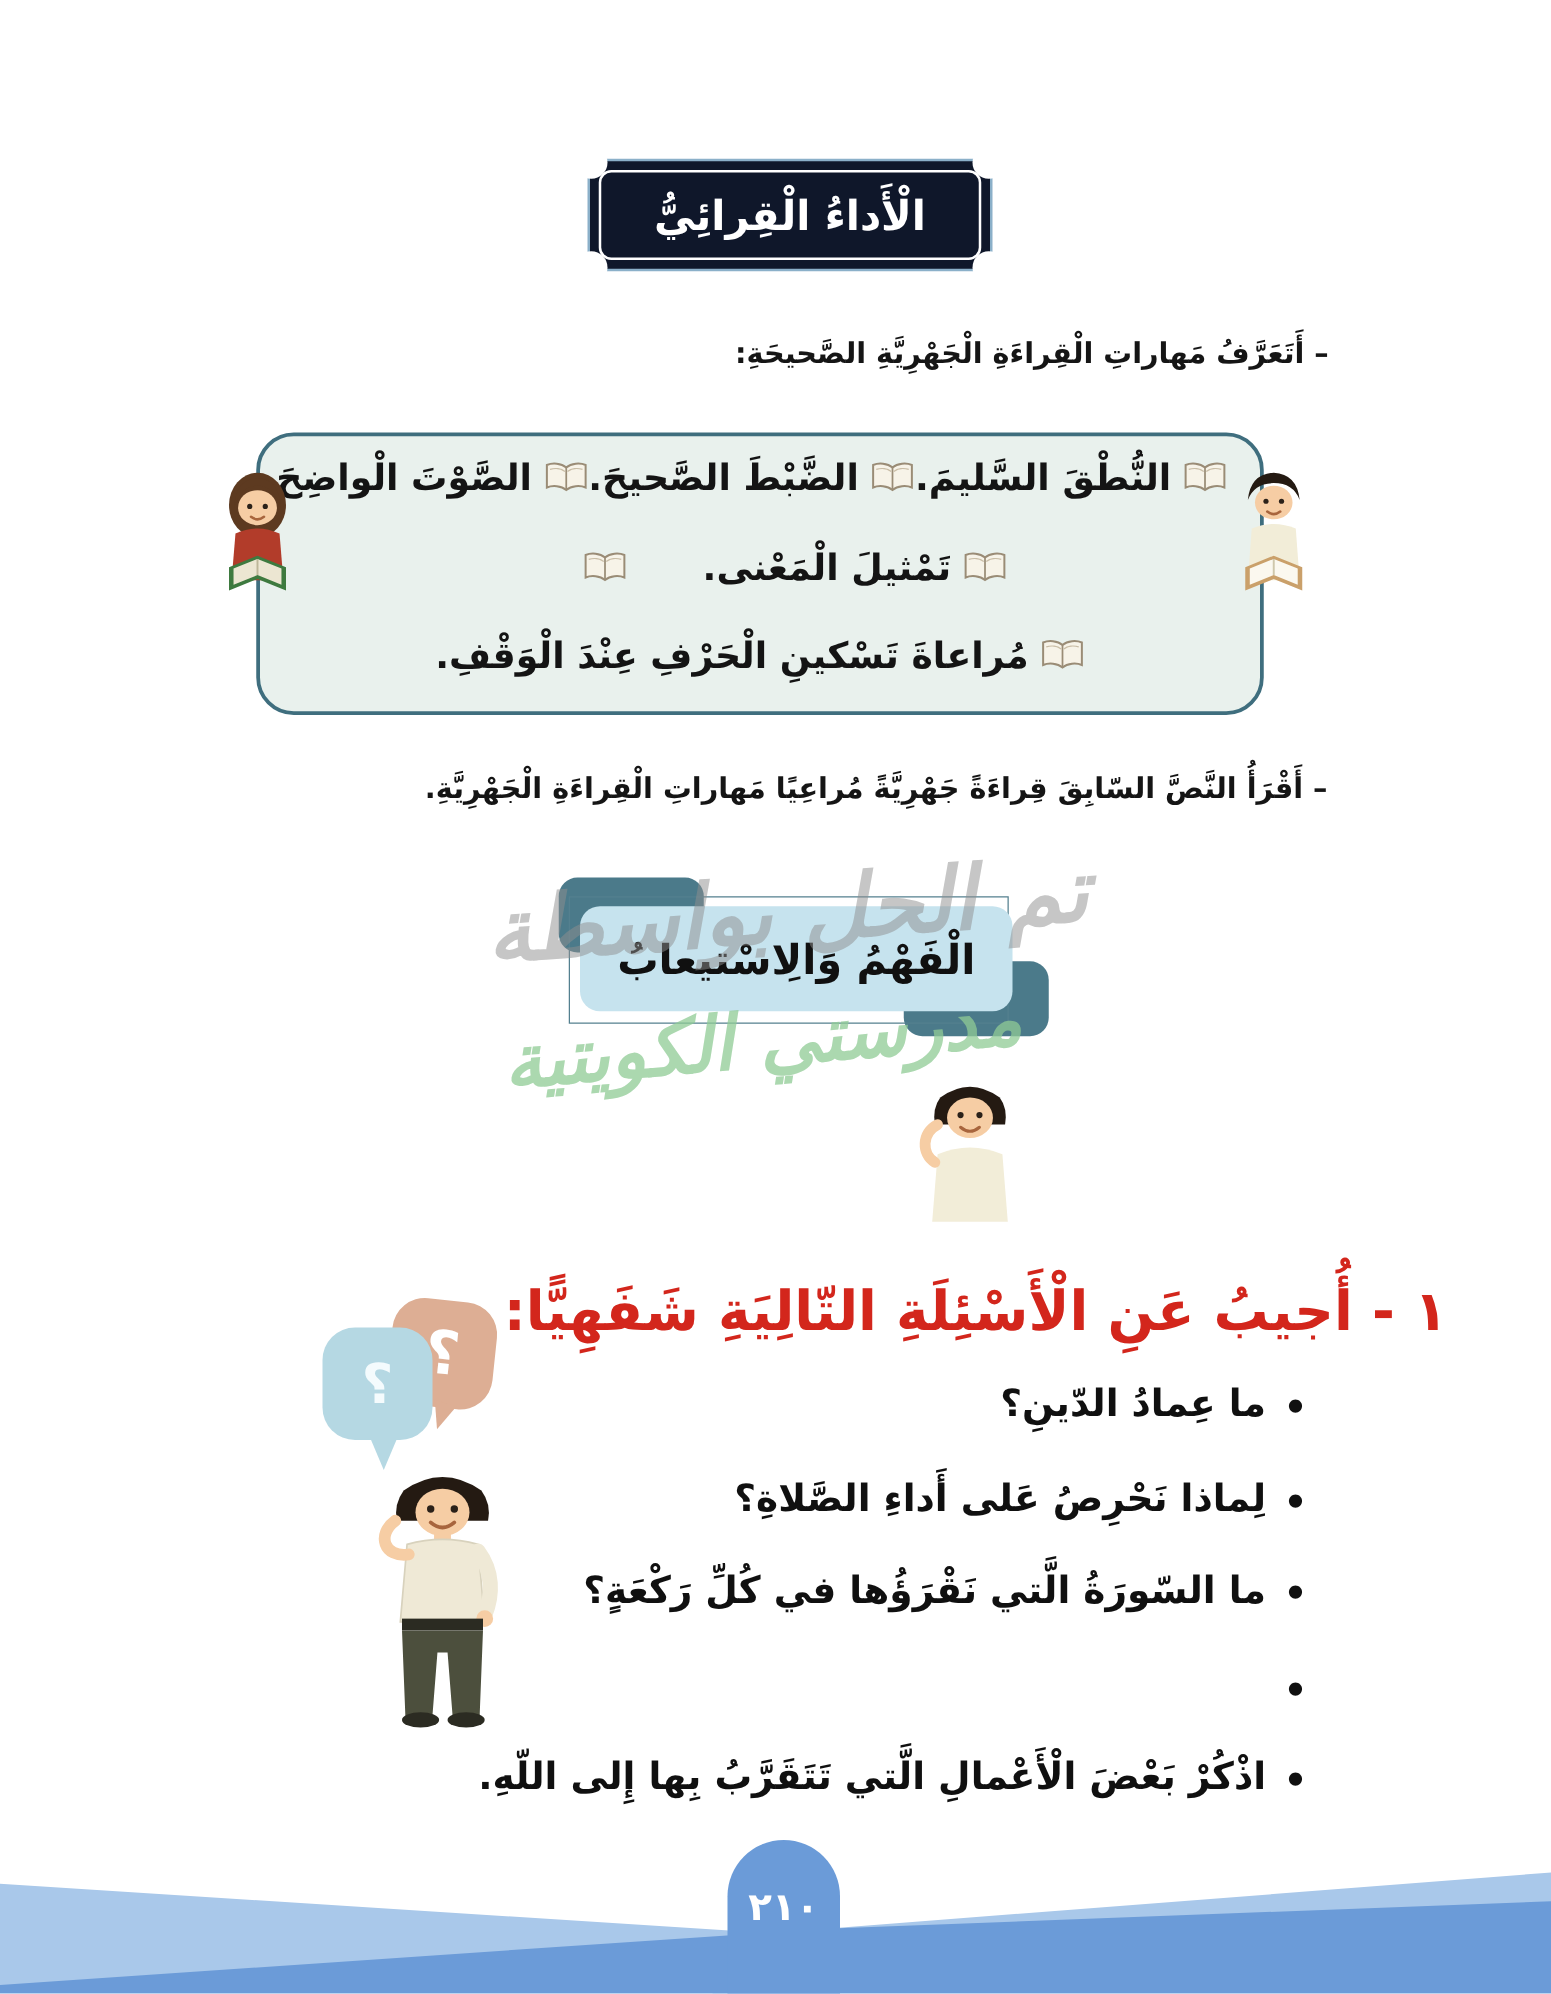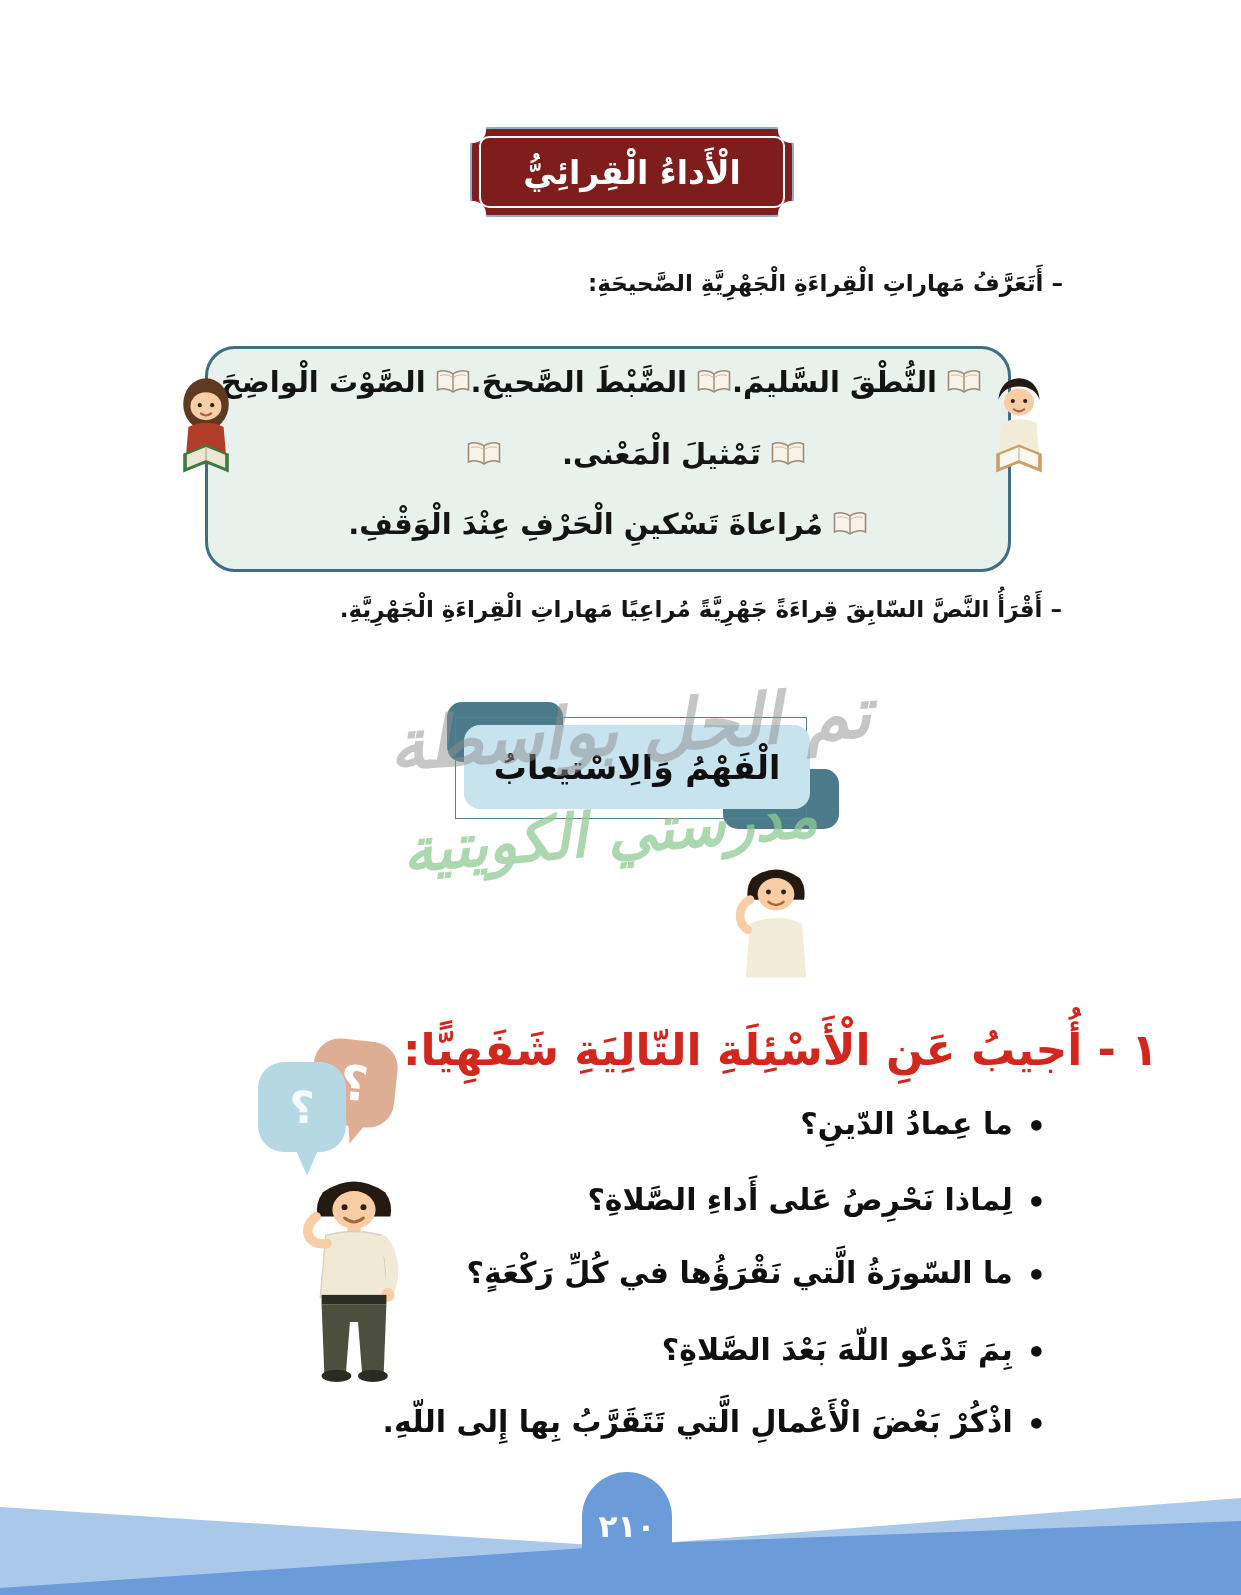--- a/index.html
+++ b/index.html
@@ -3,31 +3,31 @@
 <meta charset="utf-8">
 <style>
   html,body{margin:0;padding:0;background:#ffffff;}
   .page{
     position:relative;width:1241px;height:1595px;margin:0 auto;
     background:#ffffff;overflow:hidden;
     font-family:"DejaVu Sans","Liberation Sans",sans-serif;
   }
   
   .title-badge{position:absolute;left:470px;top:127px;width:320px;height:86px;
-    background:#7f1d1d;border:2px solid #8bb0c9;border-radius:20px;}
+    background:#0f172a;border:2px solid #8bb0c9;border-radius:8px;}
   .title-inner{position:absolute;inset:7px;border:2px solid #ffffff;border-radius:10px;}
   .notch{position:absolute;width:26px;height:26px;background:#ffffff;border-radius:50%;}
   .n-tl{left:-12px;top:-12px}.n-tr{right:-12px;top:-12px}
   .n-bl{left:-12px;bottom:-12px}.n-br{right:-12px;bottom:-12px}
   .title-text{position:absolute;inset:0;display:flex;align-items:center;justify-content:center;
     color:#ffffff;font-size:33px;font-weight:bold;z-index:3;}
   
   .obj-line{position:absolute;font-size:23px;font-weight:bold;color:#151515;white-space:nowrap;}
   .obj1{top:270px;right:178px;}
-  .obj2{top:596px;right:179px;}
+  .obj2{top:618px;right:179px;}
   
   .skills-box{position:absolute;left:205px;top:346px;width:800px;height:220px;
     background:#e9f1ed;border:3px solid #3f6e7e;border-radius:30px;direction:rtl;}
   .skills-row{position:absolute;left:26px;right:26px;display:flex;align-items:center;direction:rtl;}
   .srow1{top:16px;justify-content:space-between;}
   .srow2{top:88px;justify-content:center;gap:60px;transform:translateX(28px);}
   .srow3{top:158px;justify-content:center;}
   .skill-item{display:flex;align-items:center;gap:9px;direction:rtl;
     font-size:29px;font-weight:bold;color:#141414;white-space:nowrap;}
   .book-ic{flex:0 0 auto;}
@@ -207,21 +207,20 @@
   <div class="question q2">
     <span class="q-bullet">•</span>
     <span>لِماذا نَحْرِصُ عَلى أَداءِ الصَّلاةِ؟</span>
   </div>
   <div class="question q3">
     <span class="q-bullet">•</span>
     <span>ما السّورَةُ الَّتي نَقْرَؤُها في كُلِّ رَكْعَةٍ؟</span>
   </div>
   <div class="question q4">
     <span class="q-bullet">•</span>
-    <span>بِمَ تَدْعو اللّهَ بَعْدَ الصَّلاةِ؟</span>
   </div>
   <div class="question q5">
     <span class="q-bullet">•</span>
     <span>اذْكُرْ بَعْضَ الْأَعْمالِ الَّتي تَتَقَرَّبُ بِها إِلى اللّهِ.</span>
   </div>
 
   <div class="bubble bub-salmon">
     <span>؟</span>
   </div>
   <div class="bubble bub-blue">

